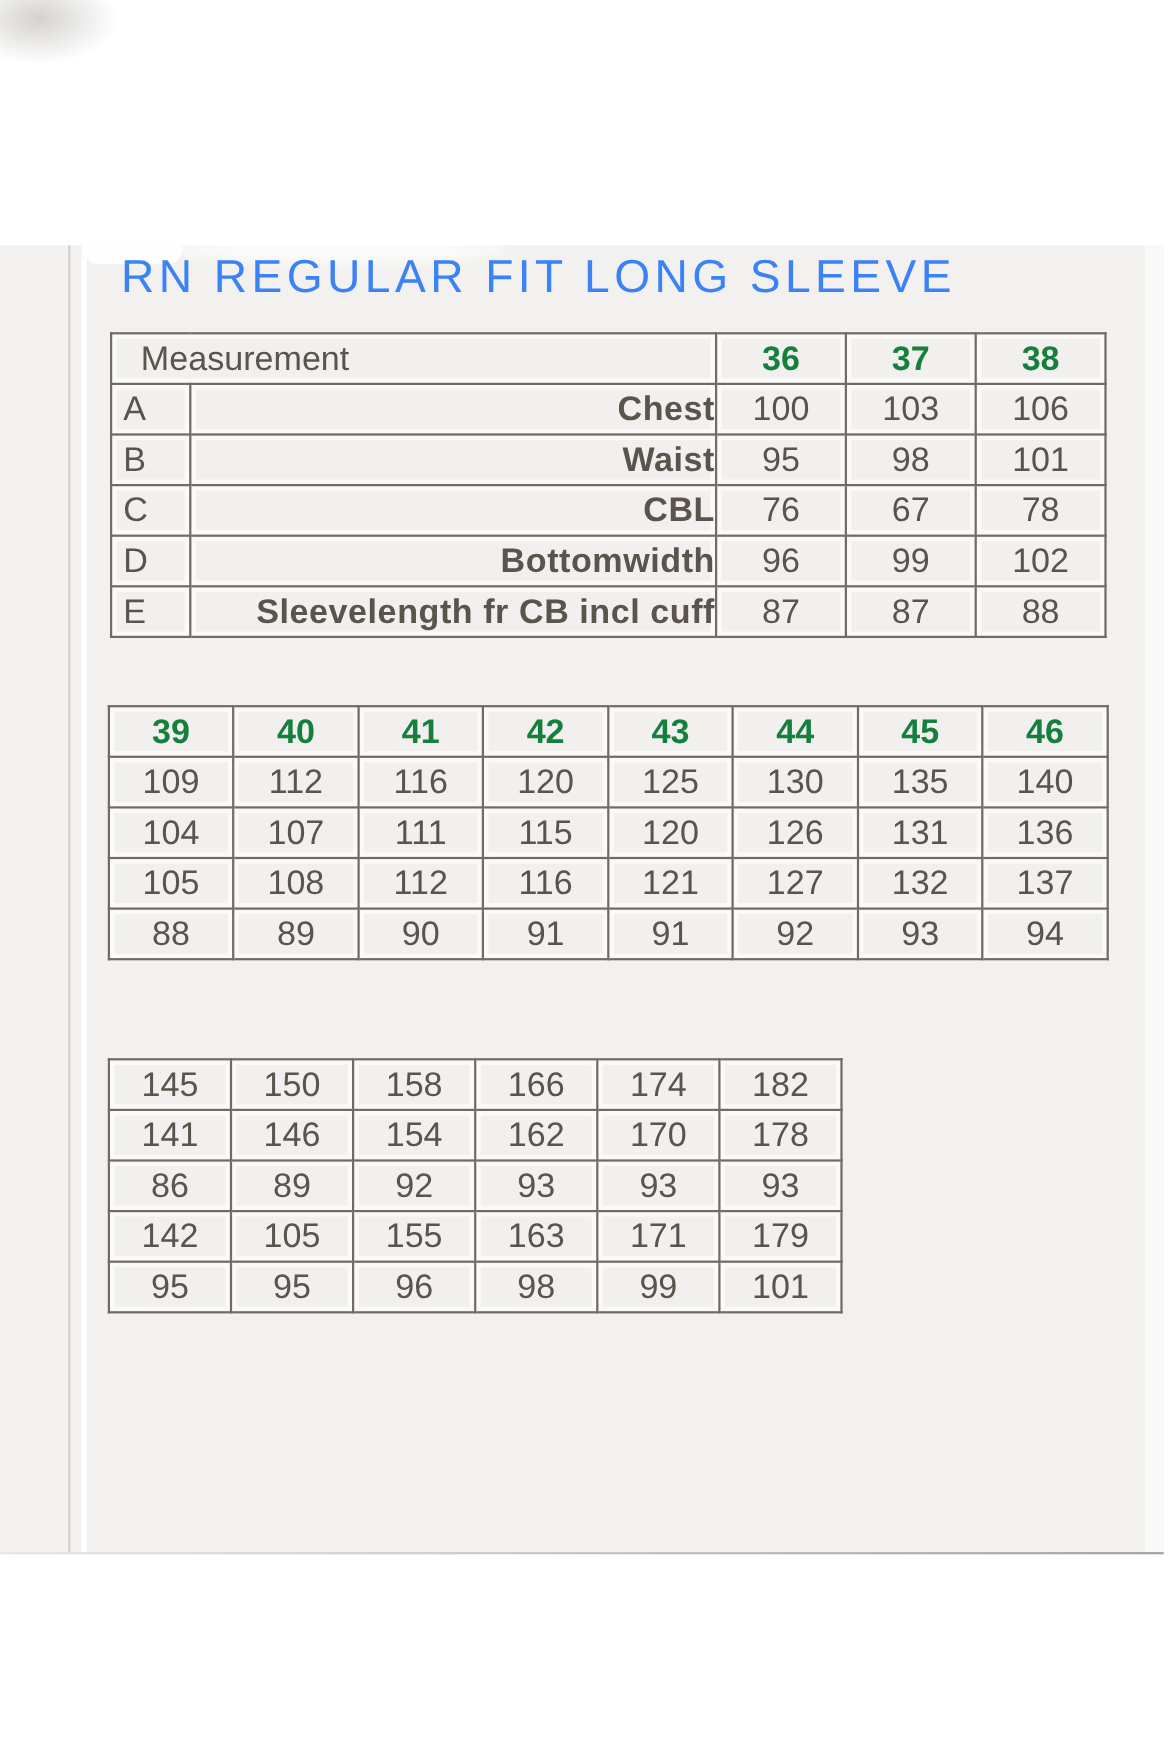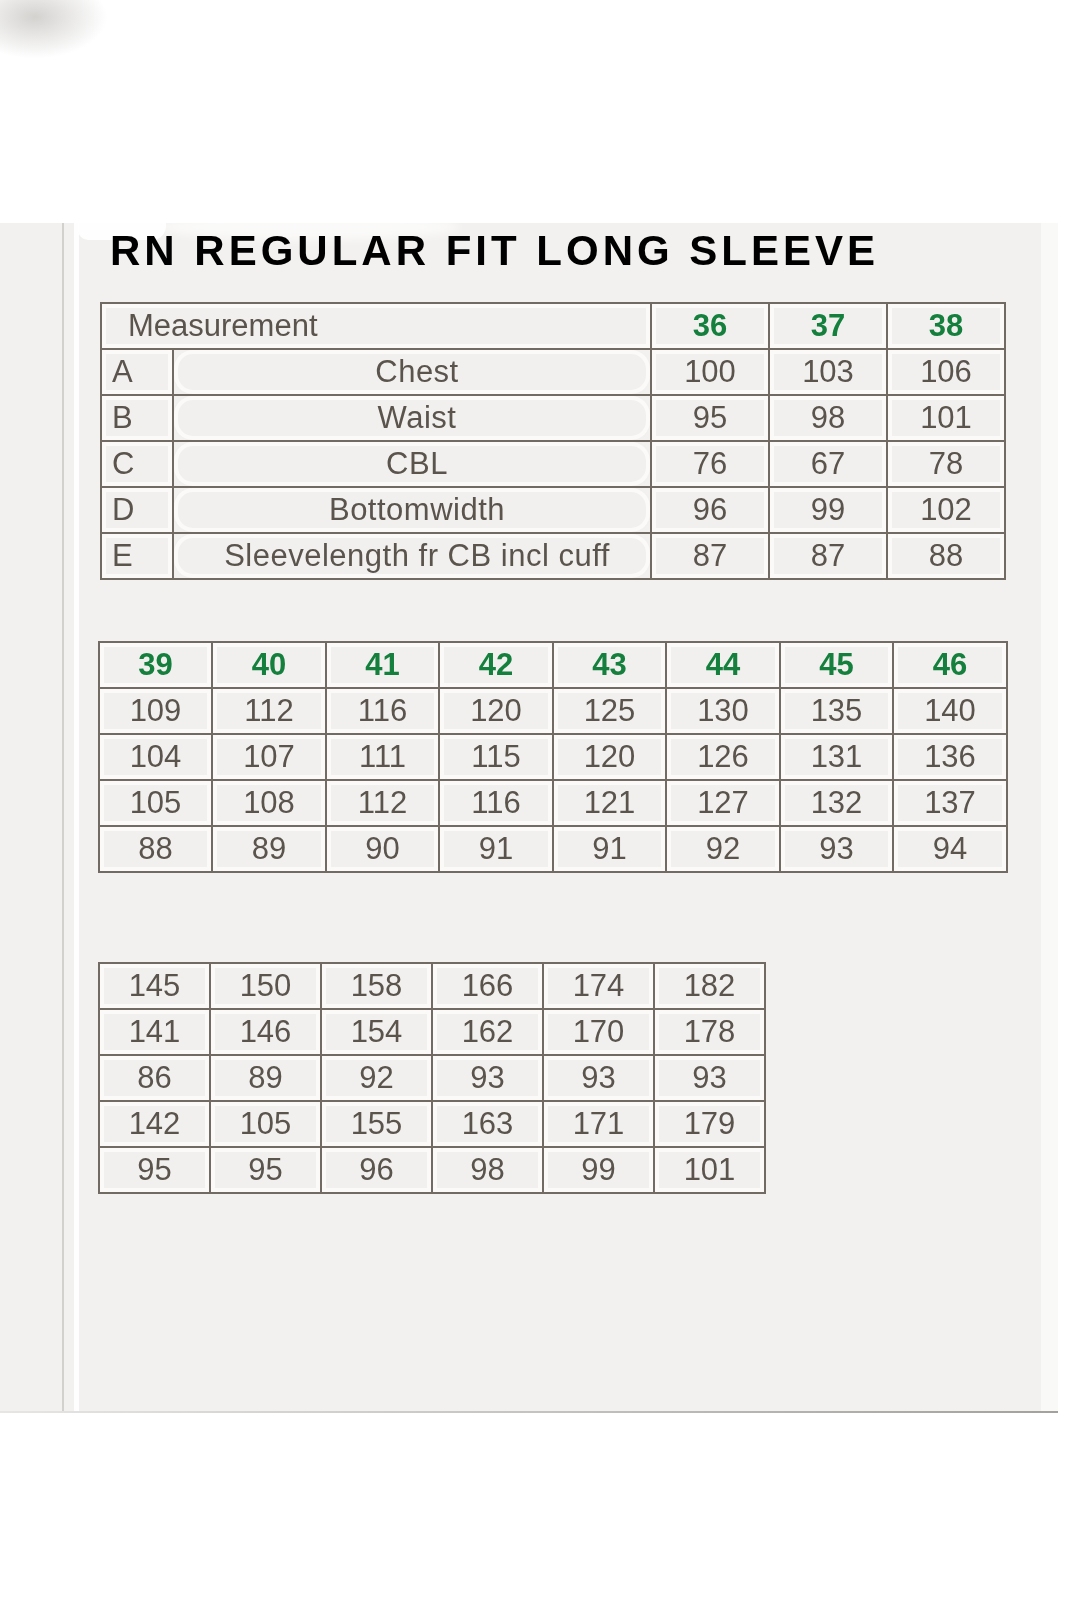--- a/index.html
+++ b/index.html
@@ -35,37 +35,37 @@
   .right-band{
     position:absolute;left:1041px;top:223px;width:17px;height:1188px;
     background:rgba(255,255,255,0.55);
   }
   .corner-arc{
     position:absolute;left:-40px;top:-26px;width:150px;height:86px;
     background:radial-gradient(ellipse at center, rgba(176,173,168,0.55) 0%, rgba(176,173,168,0.0) 68%);
   }
   .title{
     position:absolute;left:110px;top:227px;
-    font-size:42px;font-weight:bold;letter-spacing:4px;
-    color:#000000;white-space:nowrap;
+    font-size:42px;font-weight:normal;letter-spacing:4px;
+    color:#3b82f6;white-space:nowrap;
   }
   table.t{
     position:absolute;border-collapse:collapse;table-layout:fixed;
   }
   table.t td{
     border:2px solid #716b64;
     background:#f1f0ee;
     box-shadow:inset 0 0 0 4px #fbfaf8;
     height:44px;padding:0;
     font-size:31px;color:#5a544d;text-align:center;
     overflow:hidden;white-space:nowrap;
   }
   table.t td.hdr{font-weight:bold;color:#15803d;}
   table.t td.ltr{text-align:left;padding-left:10px;}
-  table.t td.lbl{text-align:center;padding-left:10px;font-weight:normal;letter-spacing:0.5px;border-radius:19px;}
+  table.t td.lbl{text-align:right;padding-left:10px;font-weight:bold;letter-spacing:0.5px;}
   table.t td.mh{text-align:left;padding-left:26px;font-weight:normal;}
   .t1{left:100px;top:302px;}
   .t2{left:98px;top:641px;}
   .t3{left:98px;top:962px;}
 </style>
 </head>
 <body>
 
 <div class="corner-arc"></div>
 <div class="card"></div>

